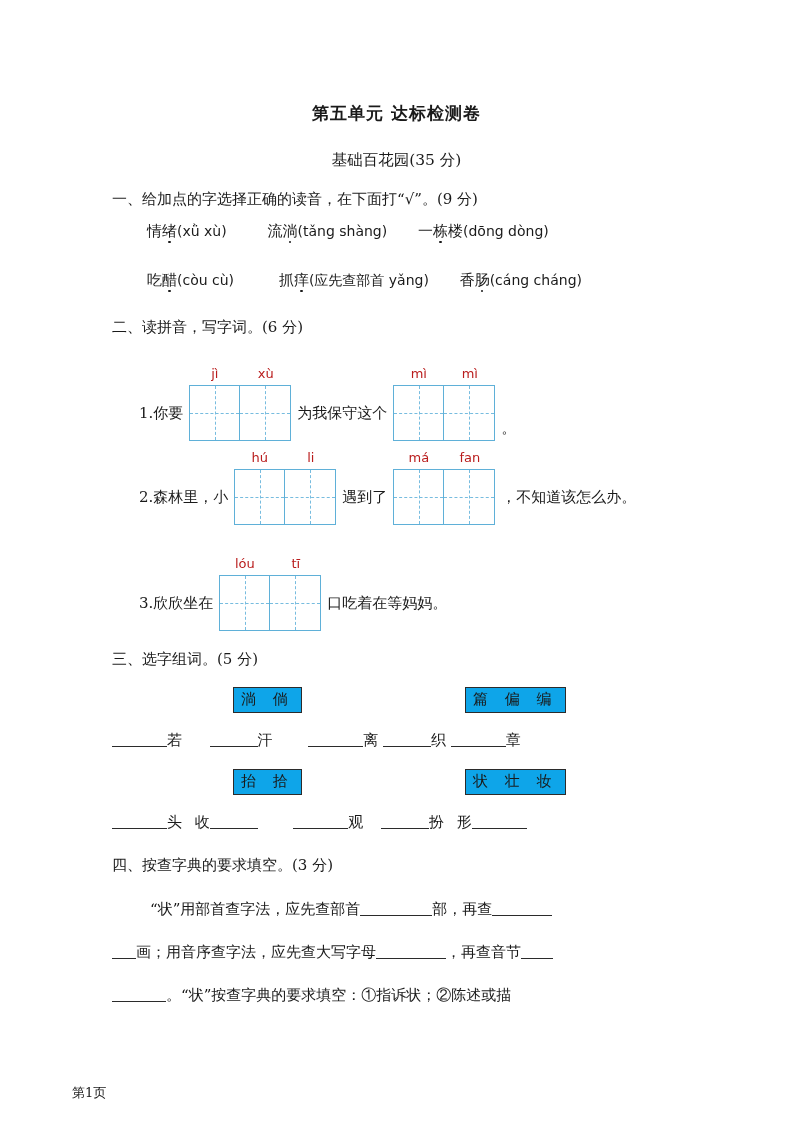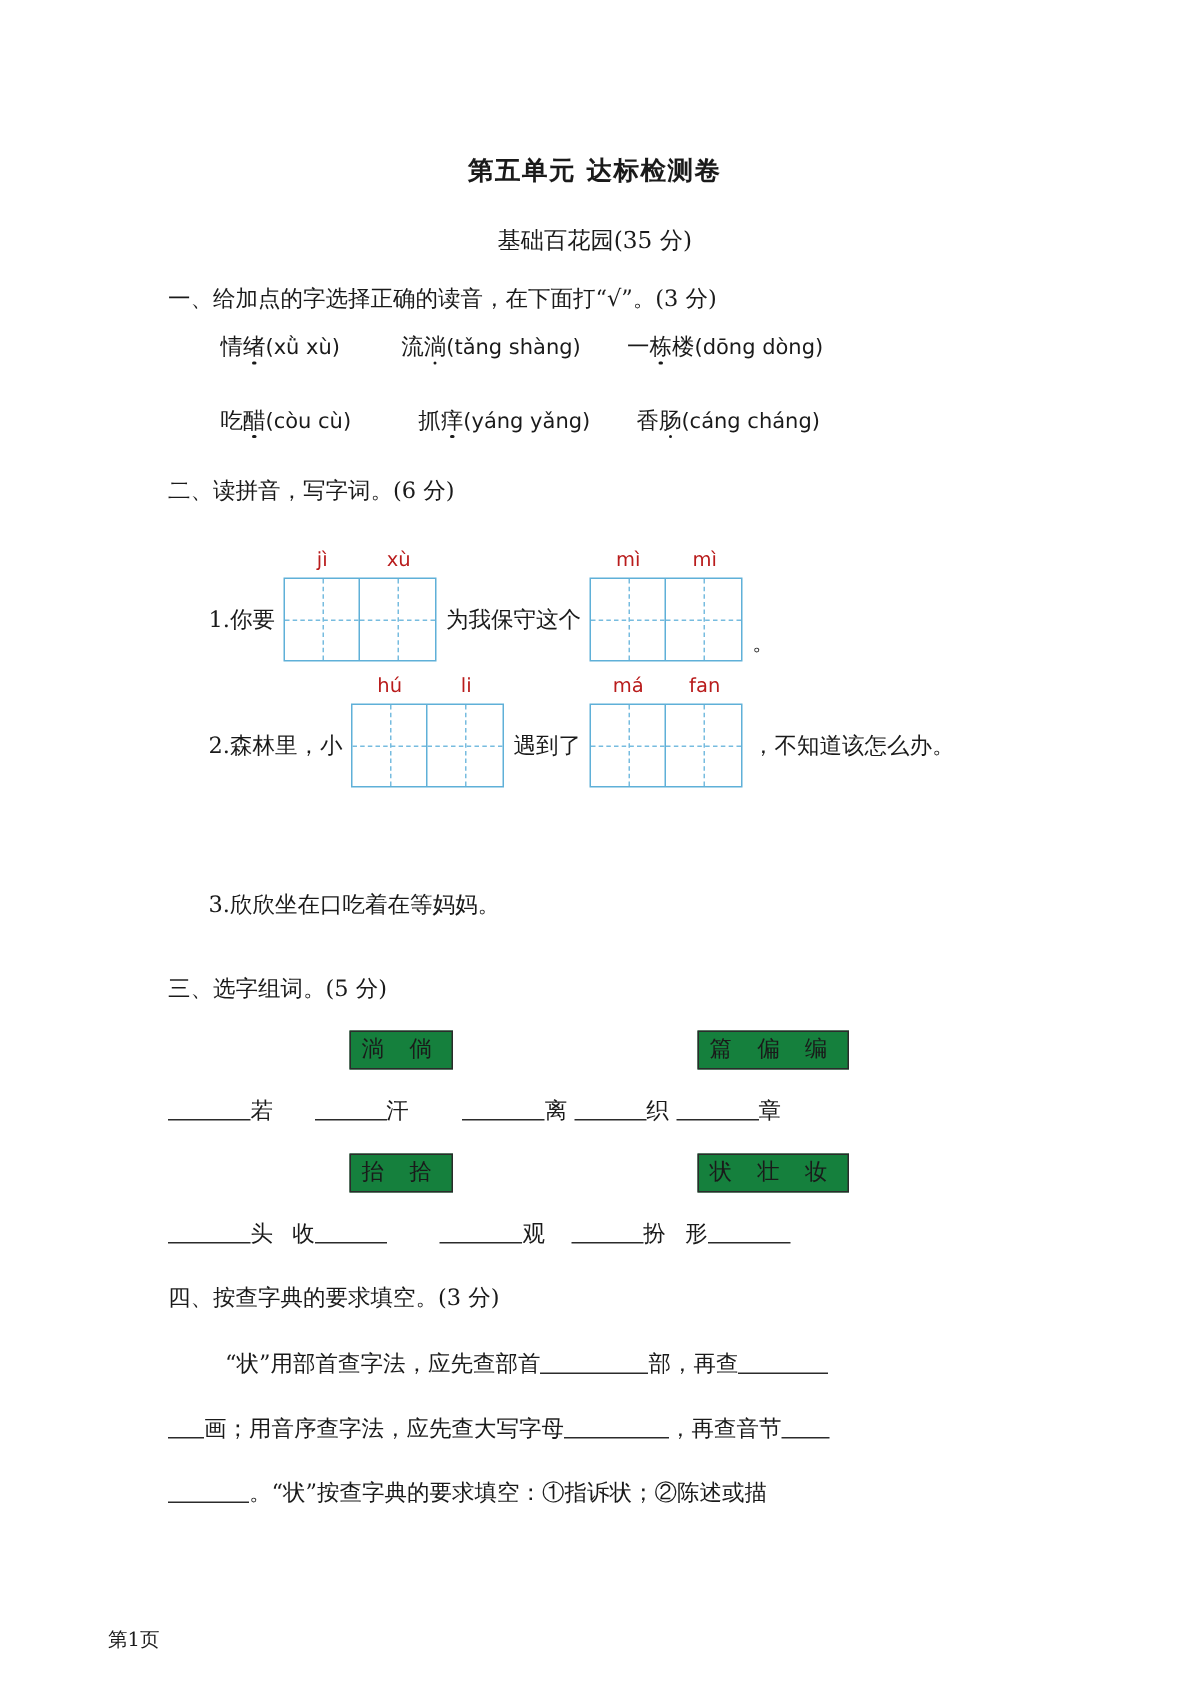--- a/index.html
+++ b/index.html
@@ -159,21 +159,21 @@
 
   
   .charbox {
     position: absolute;
     border: 1.1px solid #2b2b2b;
     box-sizing: border-box;
     font-size: 15px;
     padding: 2px 7px 3px 7px;
     letter-spacing: 6px;
     text-indent: 0;
-    background: #15803d;
+    background: #0ea5e9;
     white-space: nowrap;
     line-height: 1.25;
   }
   .s3-blanks {
     position: absolute;
     left: 112px;
     font-size: 15px;
     white-space: nowrap;
   }
   .bl {
@@ -209,31 +209,31 @@
   }
 </style>
 </head>
 <body>
 
 <div class="page">
 
   <div class="doc-title">第五单元  达标检测卷</div>
   <div class="doc-subtitle">基础百花园(35 分)</div>
 
-  <div class="sec-heading" style="top:190px;">一、给加点的字选择正确的读音，在下面打“√”。(3 分)</div>
+  <div class="sec-heading" style="top:190px;">一、给加点的字选择正确的读音，在下面打“√”。(9 分)</div>
 
   <div class="s1-row" style="top:222px;">
     <span class="s1-item" style="margin-left:35px;"><span>情</span><span class="dotted">绪</span><span></span><span class="py">(xǜ   xù)</span></span>
     <span class="s1-item" style="margin-left:36px;"><span>流</span><span class="dotted">淌</span><span></span><span class="py">(tǎng   shàng)</span></span>
     <span class="s1-item" style="margin-left:26px;"><span>一</span><span class="dotted">栋</span><span>楼</span><span class="py">(dōng   dòng)</span></span>
   </div>
 
   <div class="s1-row" style="top:271px;">
     <span class="s1-item" style="margin-left:35px;"><span>吃</span><span class="dotted">醋</span><span></span><span class="py">(còu   cù)</span></span>
-    <span class="s1-item" style="margin-left:40px;"><span>抓</span><span class="dotted">痒</span><span></span><span class="py">(yáng   yǎng)</span></span>
+    <span class="s1-item" style="margin-left:40px;"><span>抓</span><span class="dotted">痒</span><span></span><span class="py">(应先查部首   yǎng)</span></span>
     <span class="s1-item" style="margin-left:26px;"><span>香</span><span class="dotted">肠</span><span></span><span class="py">(cáng   cháng)</span></span>
   </div>
 
   <div class="sec-heading" style="top:318px;">二、读拼音，写字词。(6 分)</div>
 
   <div class="s2-row" style="top:368px;">
     <div class="s2-line" style="left:27px;">
       <span class="s2-text">1.</span>
       <span class="s2-text">你要</span>
       <span class="gridwrap">
@@ -287,20 +287,30 @@
         </span>
       </span>
       <span class="s2-text">，不知道该怎么办。</span>
     </div>
   </div>
 
   <div class="s2-row" style="top:558px;">
     <div class="s2-line" style="left:27px;">
       <span class="s2-text">3.</span>
       <span class="s2-text">欣欣坐在</span>
+      <span class="gridwrap">
+        <span class="gridpy">
+          <span>lóu</span>
+          <span>tī</span>
+        </span>
+        <span class="tzg">
+          <span class="cell"></span>
+          <span class="cell"></span>
+        </span>
+      </span>
       <span class="s2-text">口吃着</span>
       <span class="s2-text">在等妈妈。</span>
     </div>
   </div>
 
   <div class="sec-heading" style="top:650px;">三、选字组词。(5 分)</div>
 
   <div class="charbox" style="left:233px; top:687px;">淌  倘</div>
   <div class="charbox" style="left:465px; top:687px;">篇  偏  编</div>
 

